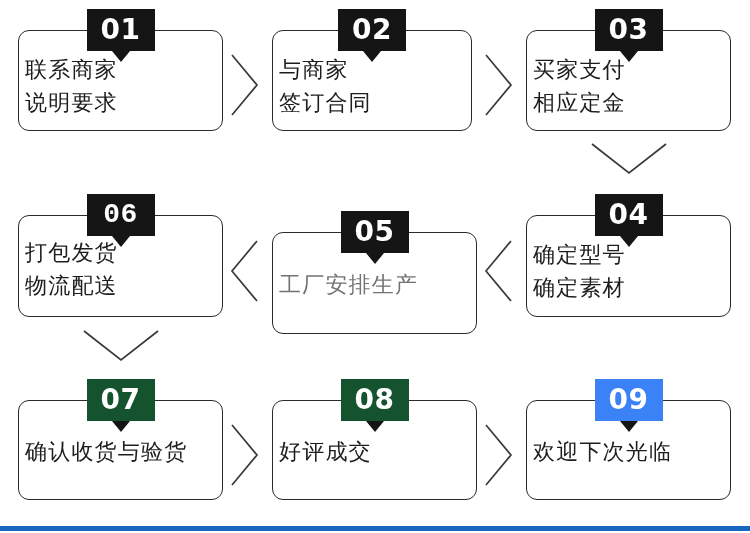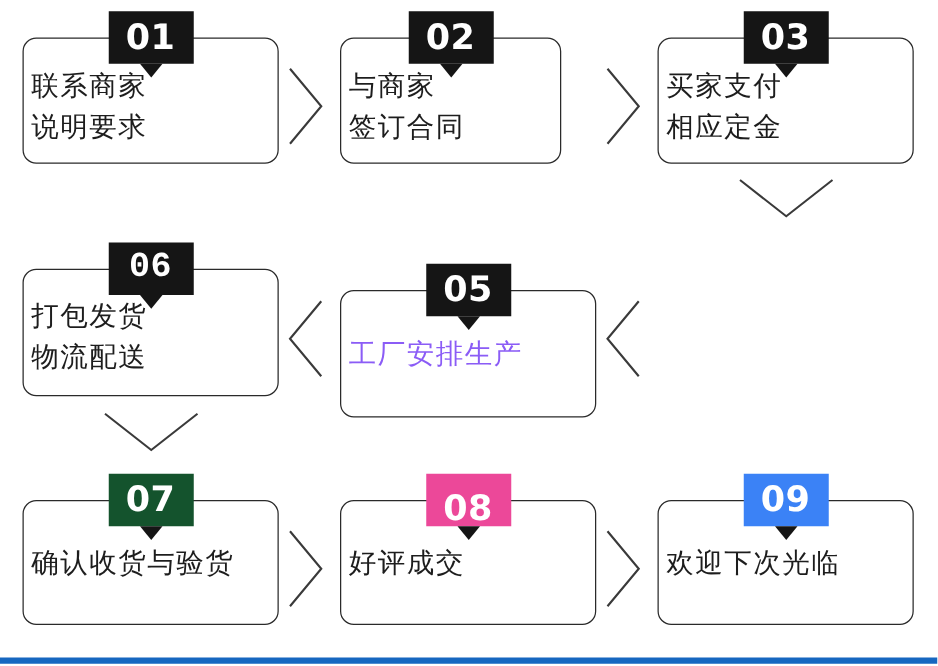--- a/index.html
+++ b/index.html
@@ -116,21 +116,21 @@
     <div class="step-label" style="color: rgb(29, 29, 29);">联系商家
 说明要求</div>
   </div>
 
   <div class="chev" style="left:228px; top:50px; width:34px; height:70px;">
     <svg width="34" height="70" viewBox="0 0 34 70">
       <polyline points="4,5 29,35 4,65"></polyline>
     </svg>
   </div>
 
-  <div class="step" style="left: 272px; top: 30px; width: 177px; height: 101px; border-color: rgb(42, 42, 42);">
+  <div class="step" style="left: 272px; top: 30px; width: 200px; height: 101px; border-color: rgb(42, 42, 42);">
     <div class="badge" style="background: rgb(21, 21, 21);">
       <span class="badge-num">02</span>
       <span class="badge-tail" style="border-top-color: rgb(21, 21, 21);"></span>
     </div>
     <div class="step-label" style="color: rgb(29, 29, 29);">与商家
 签订合同</div>
   </div>
 
   <div class="chev" style="left:482px; top:50px; width:34px; height:70px;">
     <svg width="34" height="70" viewBox="0 0 34 70">
@@ -166,29 +166,37 @@
     <svg width="34" height="70" viewBox="0 0 34 70">
       <polyline points="29,5 4,35 29,65"></polyline>
     </svg>
   </div>
 
   <div class="step" style="left: 272px; top: 232px; width: 205px; height: 102px; border-color: rgb(42, 42, 42);">
     <div class="badge" style="background: rgb(21, 21, 21);">
       <span class="badge-num">05</span>
       <span class="badge-tail" style="border-top-color: rgb(21, 21, 21);"></span>
     </div>
-    <div class="step-label one-line" style="color: #8b5cf6;">工厂安排生产</div>
+    <div class="step-label one-line" style="color: #737373;">工厂安排生产</div>
   </div>
 
   <div class="chev" style="left:482px; top:236px; width:34px; height:70px;">
     <svg width="34" height="70" viewBox="0 0 34 70">
       <polyline points="29,5 4,35 29,65"></polyline>
     </svg>
   </div>
 
+  <div class="step" style="left: 526px; top: 215px; width: 205px; height: 102px; border-color: rgb(42, 42, 42);">
+    <div class="badge" style="background: rgb(21, 21, 21);">
+      <span class="badge-num">04</span>
+      <span class="badge-tail" style="border-top-color: rgb(21, 21, 21);"></span>
+    </div>
+    <div class="step-label" style="color: rgb(29, 29, 29);">确定型号
+确定素材</div>
+  </div>
 
   <div class="chev" style="left:80px; top:327px; width:82px; height:38px;">
     <svg width="82" height="38" viewBox="0 0 82 38">
       <polyline points="4,4 41,33 78,4"></polyline>
     </svg>
   </div>
 
   <div class="step" style="left: 18px; top: 400px; width: 205px; height: 100px; border-color: rgb(42, 42, 42);">
     <div class="badge" style="background: #14532d;">
       <span class="badge-num">07</span>
@@ -197,21 +205,21 @@
     <div class="step-label one-line" style="color: rgb(29, 29, 29);">确认收货与验货</div>
   </div>
 
   <div class="chev" style="left:228px; top:420px; width:34px; height:70px;">
     <svg width="34" height="70" viewBox="0 0 34 70">
       <polyline points="4,5 29,35 4,65"></polyline>
     </svg>
   </div>
 
   <div class="step" style="left: 272px; top: 400px; width: 205px; height: 100px; border-color: rgb(42, 42, 42);">
-    <div class="badge" style="background: #ec4899; align-items: flex-end;">
+    <div class="badge" style="background: #14532d;">
       <span class="badge-num">08</span>
       <span class="badge-tail" style="border-top-color: rgb(21, 21, 21);"></span>
     </div>
     <div class="step-label one-line" style="color: rgb(29, 29, 29);">好评成交</div>
   </div>
 
   <div class="chev" style="left:482px; top:420px; width:34px; height:70px;">
     <svg width="34" height="70" viewBox="0 0 34 70">
       <polyline points="4,5 29,35 4,65"></polyline>
     </svg>

